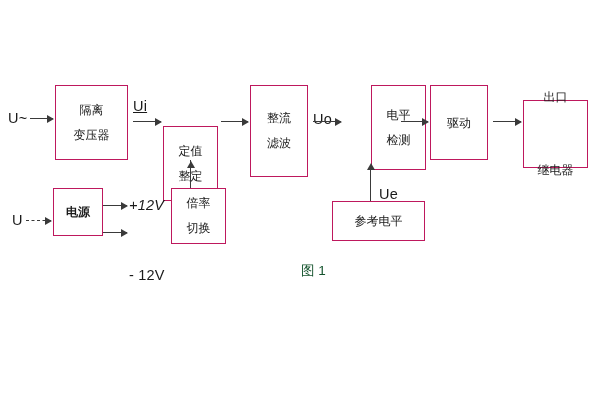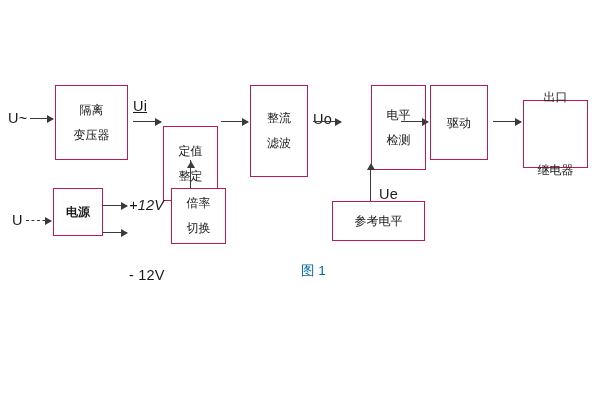--- a/index.html
+++ b/index.html
@@ -43,21 +43,21 @@
     font-size: 14px;
     white-space: nowrap;
     line-height: 1;
   }
   .label.sig {
     font-size: 14.5px;
     letter-spacing: 0.2px;
   }
   .caption {
     position: absolute;
-    color: #0369a1;
+    color: #14532d;
     font-size: 13.5px;
     white-space: nowrap;
     line-height: 1;
   }
 
   
   .arrow-h {
     position: absolute;
     height: 0;
     border-top: 1.4px solid #3a3a3a;

